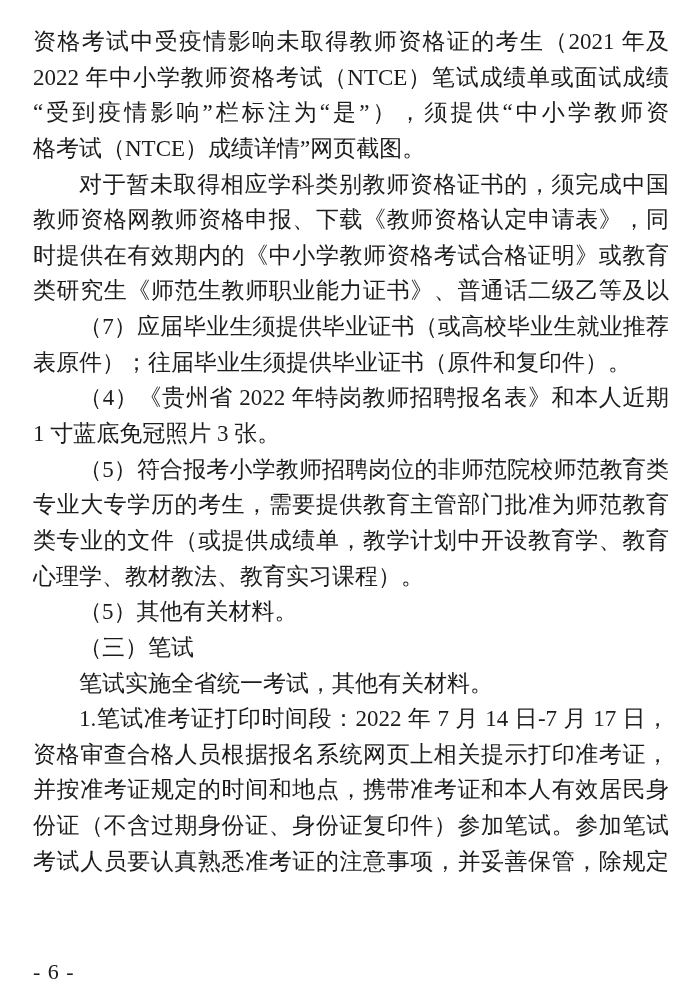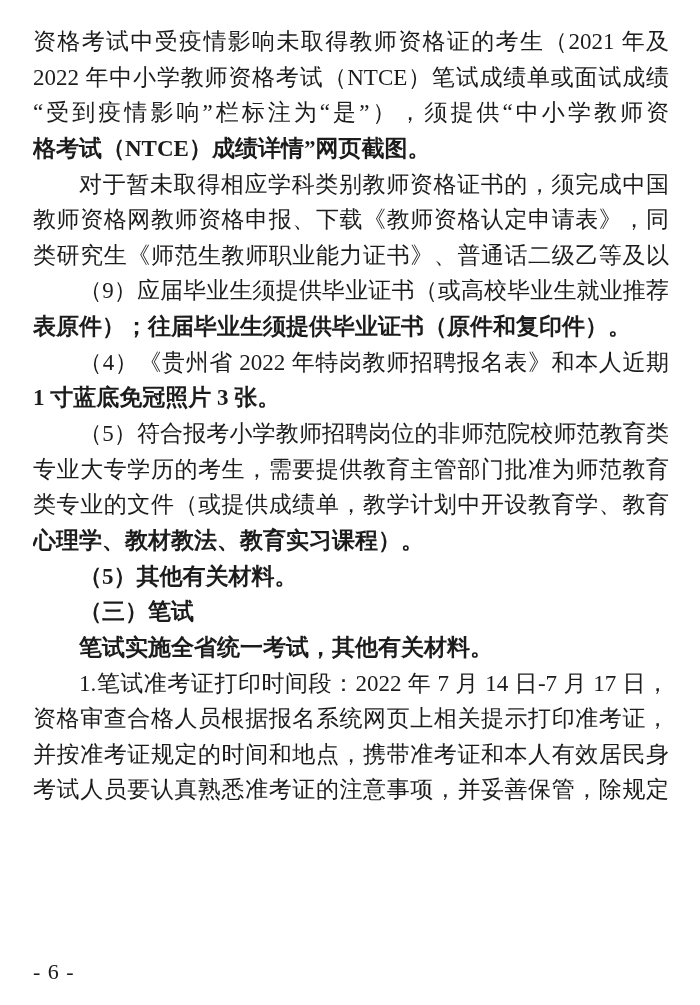--- a/index.html
+++ b/index.html
@@ -24,21 +24,20 @@
     height: 35.65px;
     line-height: 35.65px;
     text-align: justify;
     text-align-last: justify;
     text-justify: inter-character;
     overflow: hidden;
     white-space: normal;
   }
   .line.end {
     text-align-last: left;
-    font-weight: bold;
   }
   .line.ind {
     text-indent: 2em;
   }
   .footer {
     position: absolute;
     left: 33px;
     top: 960px;
     font-size: 22px;
     line-height: 24px;
@@ -50,31 +49,33 @@
 <body>
 
 <div class="page">
   <div class="content">
       <div class="line">资格考试中受疫情影响未取得教师资格证的考生（2021 年及</div>
       <div class="line">2022 年中小学教师资格考试（NTCE）笔试成绩单或面试成绩单</div>
       <div class="line">“受到疫情影响”栏标注为“是”），须提供“中小学教师资</div>
       <div class="line end">格考试（NTCE）成绩详情”网页截图。</div>
       <div class="line ind">对于暂未取得相应学科类别教师资格证书的，须完成中国</div>
       <div class="line">教师资格网教师资格申报、下载《教师资格认定申请表》，同</div>
+      <div class="line">时提供在有效期内的《中小学教师资格考试合格证明》或教育</div>
       <div class="line">类研究生《师范生教师职业能力证书》、普通话二级乙等及以</div>
-      <div class="line ind">（9）应届毕业生须提供毕业证书（或高校毕业生就业推荐</div>
+      <div class="line ind">（7）应届毕业生须提供毕业证书（或高校毕业生就业推荐</div>
       <div class="line end">表原件）；往届毕业生须提供毕业证书（原件和复印件）。</div>
       <div class="line ind">（4）《贵州省 2022 年特岗教师招聘报名表》和本人近期</div>
       <div class="line end">1 寸蓝底免冠照片 3 张。</div>
       <div class="line ind">（5）符合报考小学教师招聘岗位的非师范院校师范教育类</div>
       <div class="line">专业大专学历的考生，需要提供教育主管部门批准为师范教育</div>
       <div class="line">类专业的文件（或提供成绩单，教学计划中开设教育学、教育</div>
       <div class="line end">心理学、教材教法、教育实习课程）。</div>
       <div class="line ind end">（5）其他有关材料。</div>
       <div class="line ind end">（三）笔试</div>
       <div class="line ind end">笔试实施全省统一考试，其他有关材料。</div>
       <div class="line ind">1.笔试准考证打印时间段：2022 年 7 月 14 日-7 月 17 日，</div>
       <div class="line">资格审查合格人员根据报名系统网页上相关提示打印准考证，</div>
       <div class="line">并按准考证规定的时间和地点，携带准考证和本人有效居民身</div>
+      <div class="line">份证（不含过期身份证、身份证复印件）参加笔试。参加笔试</div>
       <div class="line">考试人员要认真熟悉准考证的注意事项，并妥善保管，除规定</div>
     </div>
   <div class="footer">- 6 -</div>
 </div>
 
 </body></html>

